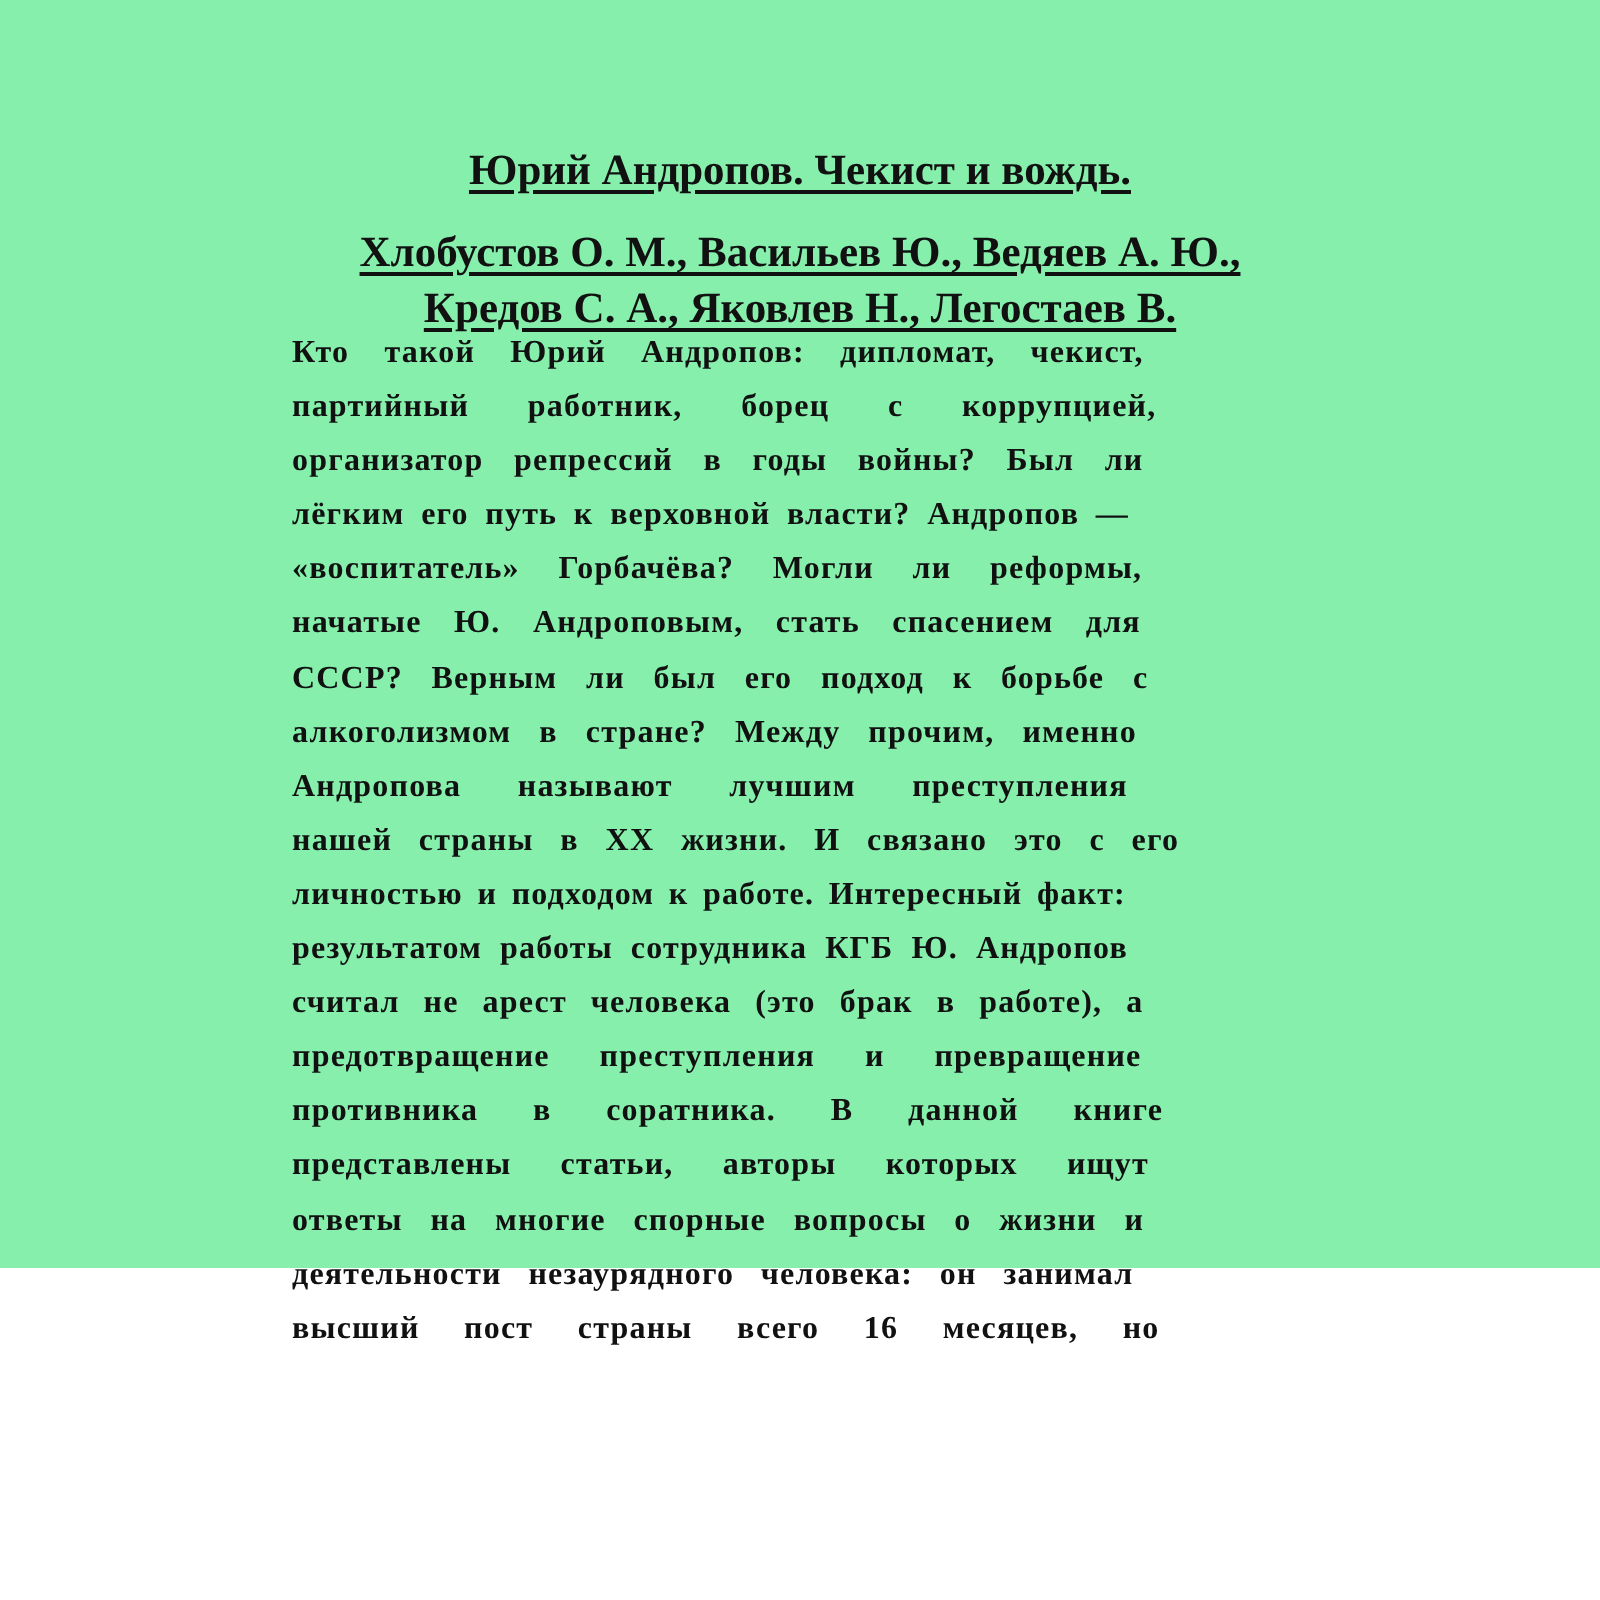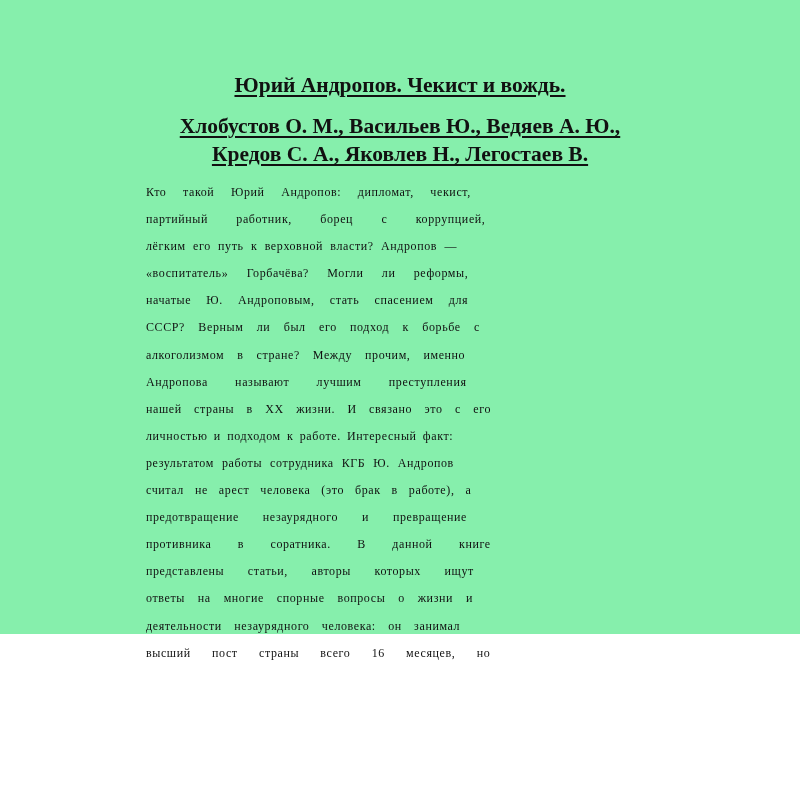--- a/index.html
+++ b/index.html
@@ -40,24 +40,24 @@
     .title-main {
       line-height: 30px;
       margin-bottom: 12px;
     }
     .title-authors {
       line-height: 28px;
     }
     .description {
       position: absolute;
       left: 146px;
-      top: 179px;
+      top: 163px;
       width: 510px;
-      font-weight: normal;
-      font-size: 12px;
+      font-weight: bold;
+      font-size: 16px;
       line-height: 27.1px;
       letter-spacing: 0.6px;
     }
     .desc-line {
       display: block;
       white-space: nowrap;
       text-align: justify;
       text-align-last: justify;
       height: 27.1px;
     }
@@ -71,30 +71,31 @@
 <div class="page">
   <div class="title-block">
     <span class="title-line title-main">Юрий Андропов. Чекист и вождь.</span>
     <span class="title-line title-authors">Хлобустов О. М., Васильев Ю., Ведяев А. Ю.,</span>
     <span class="title-line title-authors">Кредов С. А., Яковлев Н., Легостаев В.</span>
   </div>
 
   <div class="description">
     <span class="desc-line" style="display: block; word-spacing: 13px; text-align-last: left; text-align: left;">Кто такой Юрий Андропов: дипломат, чекист,</span>
     <span class="desc-line" style="display: block; word-spacing: 24.75px; text-align-last: left; text-align: left;">партийный работник, борец с коррупцией,</span>
+    <span class="desc-line" style="display: block; word-spacing: 10.6667px; text-align-last: left; text-align: left;">организатор репрессий в годы войны? Был ли</span>
     <span class="desc-line" style="display: block; word-spacing: 3.71429px; text-align-last: left; text-align: left;">лёгким его путь к верховной власти? Андропов —</span>
     <span class="desc-line" style="display: block; word-spacing: 14.75px; text-align-last: left; text-align: left;">«воспитатель» Горбачёва? Могли ли реформы,</span>
     <span class="desc-line" style="display: block; word-spacing: 11.6px; text-align-last: left; text-align: left;">начатые Ю. Андроповым, стать спасением для</span>
     <span class="desc-line" style="display: block; word-spacing: 9.75px; text-align-last: left; text-align: left;">СССР? Верным ли был его подход к борьбе с</span>
     <span class="desc-line" style="display: block; word-spacing: 9.4px; text-align-last: left; text-align: left;">алкоголизмом в стране? Между прочим, именно</span>
     <span class="desc-line" style="display: block; word-spacing: 23.6667px; text-align-last: left; text-align: left;">Андропова называют лучшим преступления</span>
     <span class="desc-line" style="display: block; word-spacing: 8.77778px; text-align-last: left; text-align: left;">нашей страны в XX жизни. И связано это с его</span>
     <span class="desc-line" style="display: block; word-spacing: 2.66667px; text-align-last: left; text-align: left;">личностью и подходом к работе. Интересный факт:</span>
     <span class="desc-line" style="display: block; word-spacing: 4.4px; text-align-last: left; text-align: right;">результатом работы сотрудника КГБ Ю. Андропов</span>
     <span class="desc-line" style="display: block; word-spacing: 7.375px; text-align-last: left; text-align: left;">считал не арест человека (это брак в работе), а</span>
-    <span class="desc-line" style="display: block; word-spacing: 20.3333px; text-align-last: left; text-align: left;">предотвращение незаурядного и превращение</span>
+    <span class="desc-line" style="display: block; word-spacing: 20.3333px; text-align-last: left; text-align: left;">предотвращение преступления и превращение</span>
     <span class="desc-line" style="display: block; word-spacing: 22.8px; text-align-last: left; text-align: left;">противника в соратника. В данной книге</span>
     <span class="desc-line" style="display: block; word-spacing: 20px; text-align-last: left; text-align: right;">представлены статьи, авторы которых ищут</span>
     <span class="desc-line" style="display: block; word-spacing: 9.28571px; text-align-last: left; text-align: left;">ответы на многие спорные вопросы о жизни и</span>
     <span class="desc-line" style="display: block; word-spacing: 8.75px; text-align-last: left; text-align: left;">деятельности незаурядного человека: он занимал</span>
     <span class="desc-line" style="display: block; word-spacing: 17.6667px; text-align-last: left; text-align: left;">высший пост страны всего 16 месяцев, но</span>
   </div>
 </div>
 
 </body></html>

